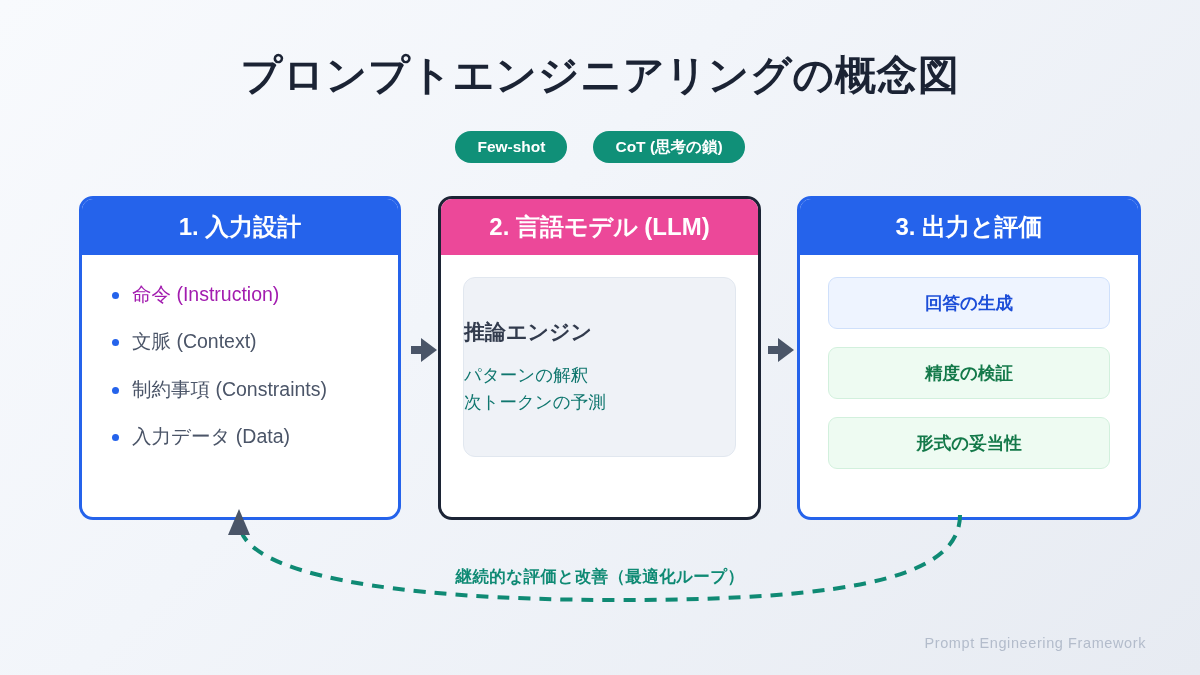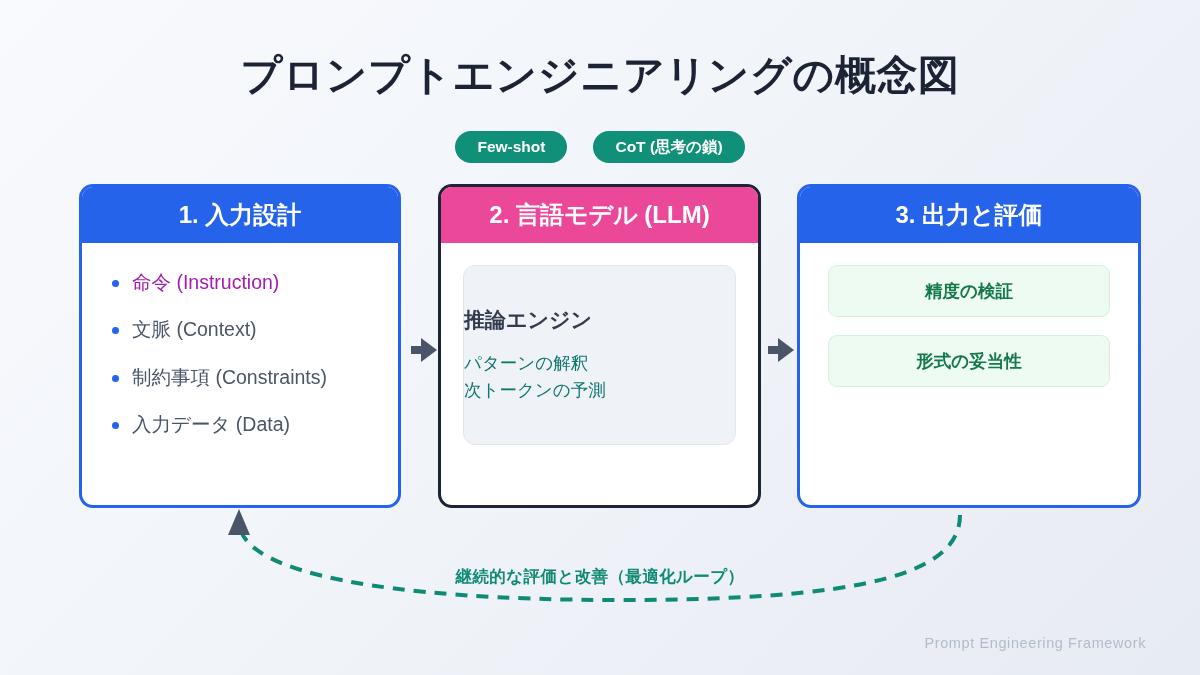--- a/index.html
+++ b/index.html
@@ -30,21 +30,21 @@
     display:flex; justify-content:center; align-items:center; gap:26px;
   }
   .badge {
     color:#ffffff; font-size:15.5px; font-weight:700;
     border-radius:999px; padding:8px 22px; line-height:1;
     white-space:nowrap;
   }
 
   
   .card {
-    position:absolute; top:184px;
+    position:absolute; top:196px;
     border-radius:14px;
     background:#ffffff;
     overflow:hidden;
     display:flex; flex-direction:column;
   }
   .card.c1 { left:79px;  width:322px; height:324px; border:3px solid #2563eb; }
   .card.c2 { left:438px; width:323px; height:324px; border:3px solid #1c2435; }
   .card.c3 { left:797px; width:344px; height:324px; border:3px solid #2563eb; }
 
   .card-head {
@@ -142,20 +142,21 @@
         <div class="engine-title">推論エンジン</div>
         <div class="engine-sub">パターンの解釈</div>
         <div class="engine-sub">次トークンの予測</div>
       </div>
     </div>
   </div>
 
   <div class="card c3">
     <div class="card-head">3. 出力と評価</div>
     <div class="card-body" style="padding:22px 28px;">
+      <div class="obox blue">回答の生成</div>
       <div class="obox green">精度の検証</div>
       <div class="obox green">形式の妥当性</div>
     </div>
   </div>
 
   <div class="flow-arrow a1">
     <svg width="32" height="32" viewBox="0 0 32 32">
       <path d="M2 12 H12 V4 L28 16 L12 28 V20 H2 Z" fill="#4a5568"></path>
     </svg>
   </div>

